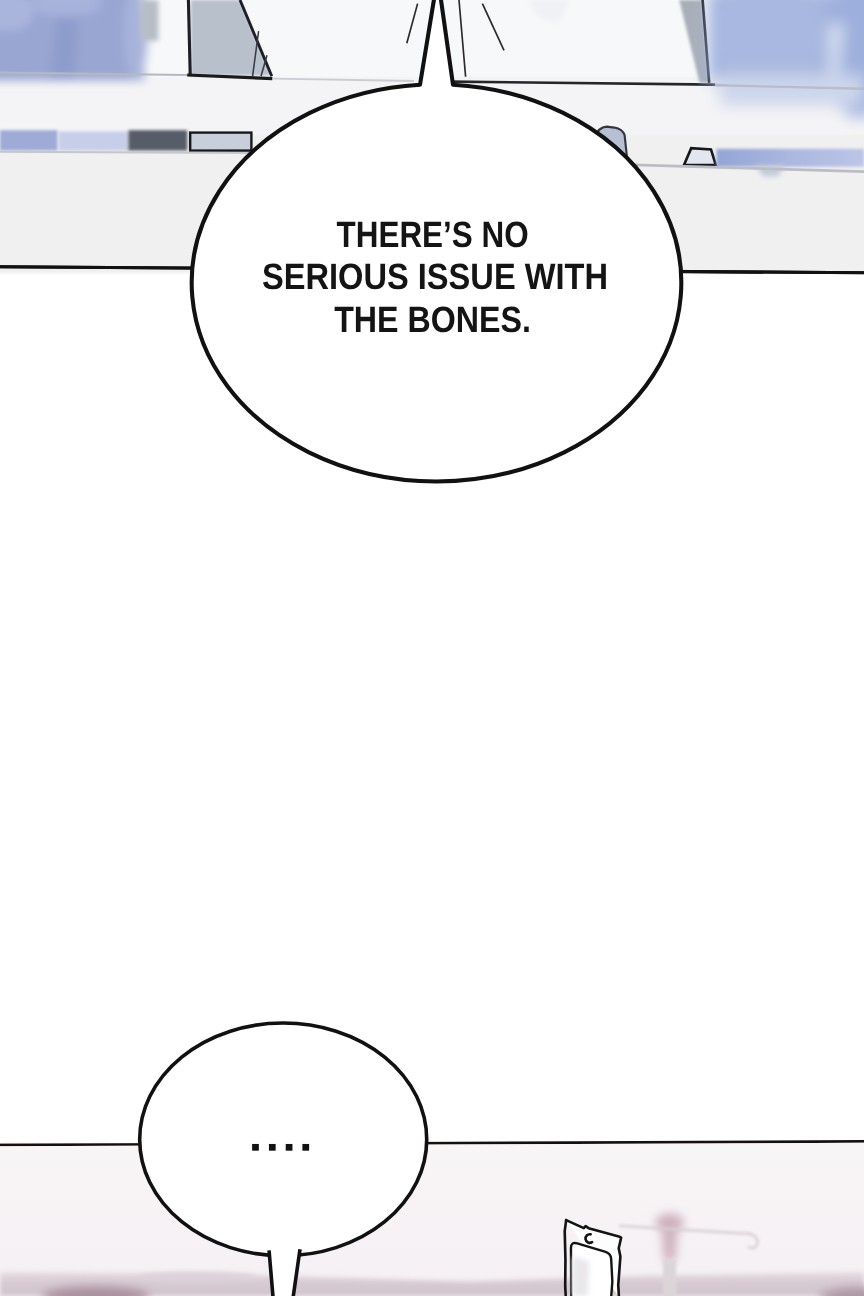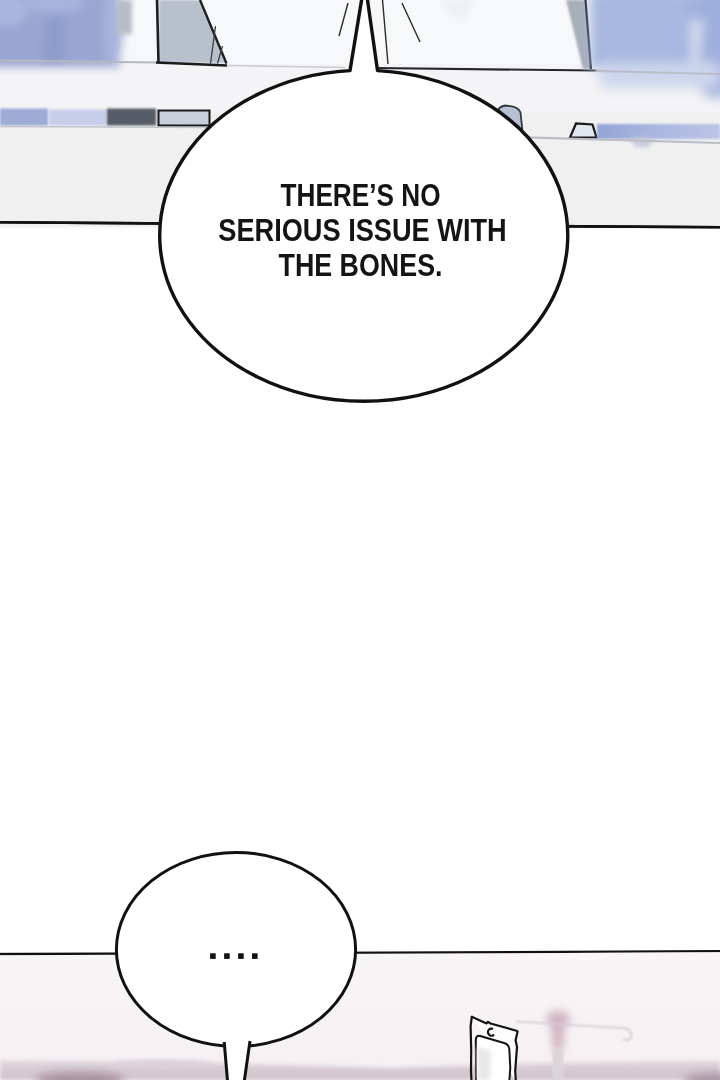--- a/index.html
+++ b/index.html
@@ -1,16 +1,16 @@
 <!DOCTYPE html>
 <html><head>
 <meta charset="utf-8">
 <style>
   html,body{margin:0;padding:0;background:#fff;}
-  #page{position:relative;width:720px;height:1080px;overflow:hidden;background:#737373;
+  #page{position:relative;width:720px;height:1080px;overflow:hidden;background:#fca5a5;
         font-family:"Liberation Sans",sans-serif;}
   svg{display:block;}
   text{font-family:"Liberation Sans",sans-serif;font-weight:700;fill:#141414;}
 </style>
 </head>
 <body>
 <div id="page">
 <svg width="720" height="1080" viewBox="0 0 720 1080">
   <defs>
     <filter id="b1" x="-40%" y="-40%" width="180%" height="180%">

